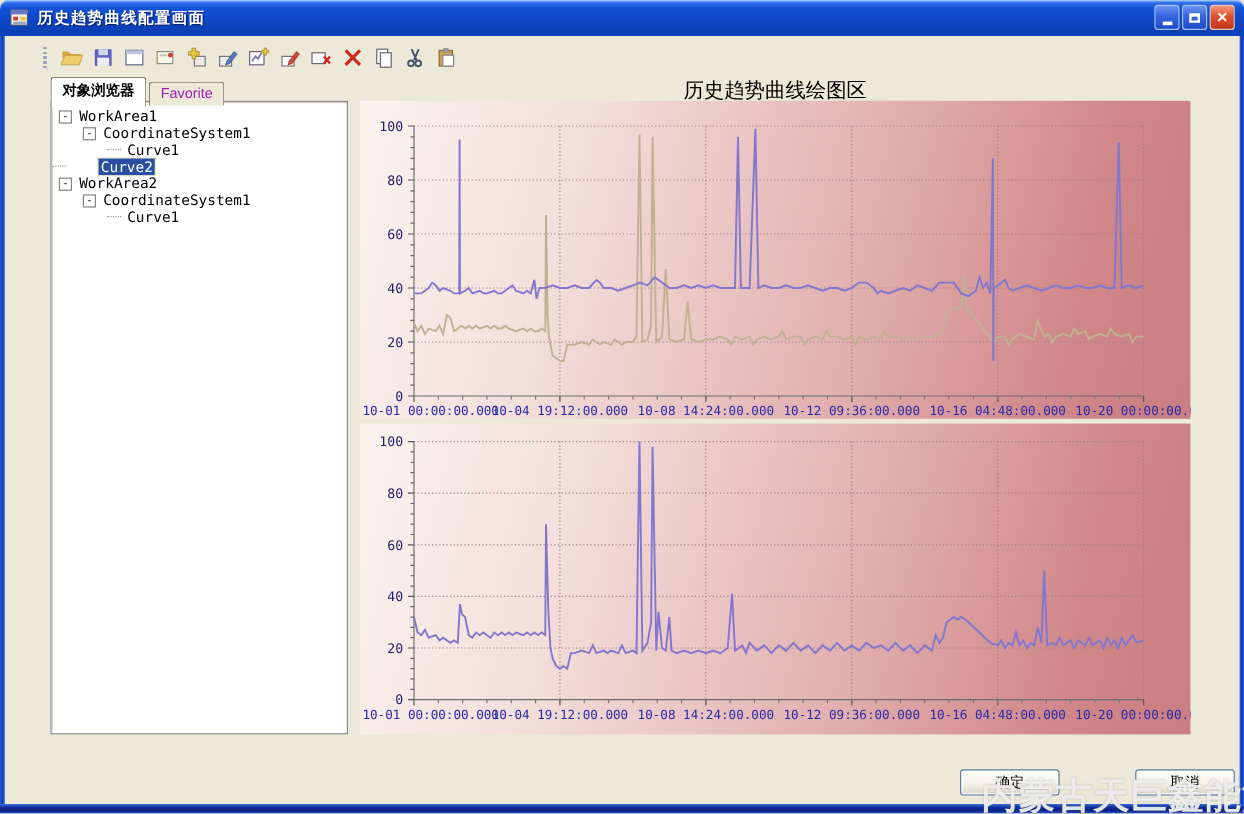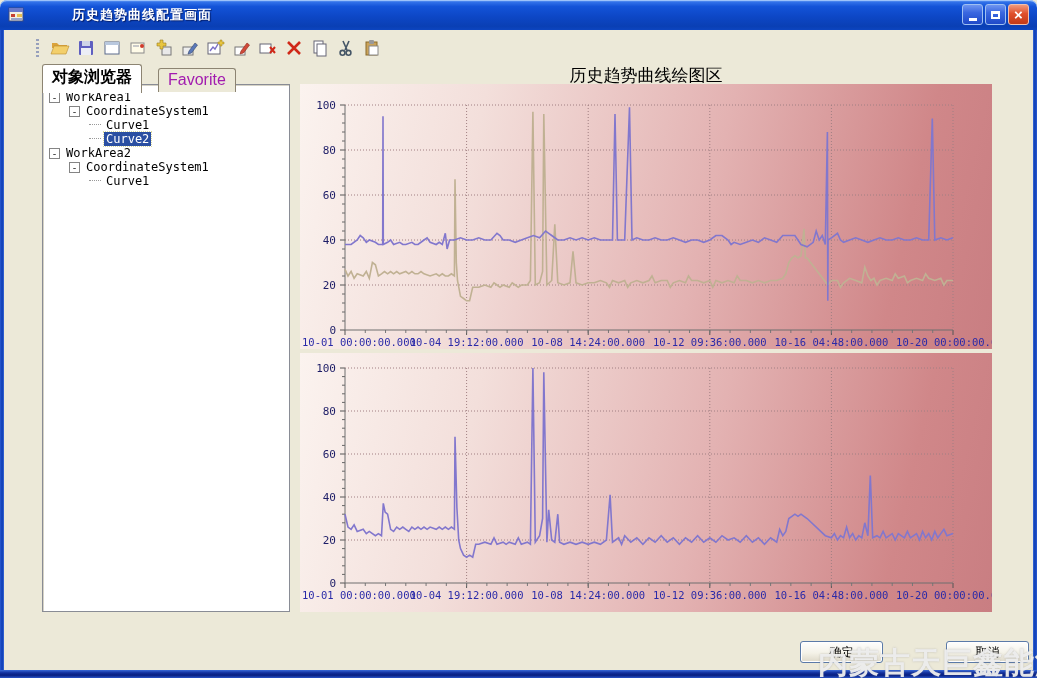--- a/index.html
+++ b/index.html
@@ -3,42 +3,42 @@
 <meta charset="utf-8">
 <style>
   html,body{margin:0;padding:0;background:#c6c2b6;}
   .window{position:relative;width:1037px;height:678px;overflow:hidden;
     font-family:"Liberation Sans",sans-serif;background:#ece9d8;}
   
   .titlebar{position:absolute;left:0;top:0;right:0;height:30px;
     background:linear-gradient(180deg,#6fa5f5 0%,#2f6fe8 8%,#1353d8 22%,#0d47c6 55%,#0a3fb4 88%,#0c45c0 100%);
     border-radius:7px 7px 0 0;box-shadow:inset 0 1px 0 #9cc2fa;display:flex;align-items:center;}
   .title-icon{width:17px;height:16px;margin:0 6px 0 8px;display:inline-block;}
-  .title-text{color:#fff;font-weight:bold;font-size:13px;text-shadow:1px 1px 1px rgba(0,0,40,.6);letter-spacing:1px;margin-left:41px;}
+  .title-text{color:#fff;font-weight:bold;font-size:13px;text-shadow:1px 1px 1px rgba(0,0,40,.6);letter-spacing:1px;}
   .title-controls{position:absolute;right:8px;top:4px;display:flex;gap:2px;}
   .tc-btn{width:21px;height:21px;border-radius:3px;border:1px solid #9fc0f2;display:flex;align-items:center;justify-content:center;
     background:linear-gradient(180deg,#6f95f0 0%,#3a67e0 40%,#1f4ac8 100%);box-sizing:border-box;}
   .tc-btn .min-glyph{width:8px;height:3px;background:#fff;margin-top:9px;}
   .tc-btn .max-glyph{width:9px;height:8px;border:2px solid #fff;border-top-width:3px;box-sizing:border-box;}
   .tc-close{background:linear-gradient(180deg,#f09a7e 0%,#e0502c 45%,#c23a18 100%);border-color:#f2c0ae;}
   .tc-close .x-glyph{color:#fff;font-size:15px;font-weight:bold;line-height:1;margin-top:-1px;}
   .border-l,.border-r{position:absolute;top:30px;bottom:8px;width:4px;background:linear-gradient(90deg,#2a5ad0,#0c3cb4 55%,#3a6ad8);}
   .border-l{left:0}.border-r{right:0;transform:scaleX(-1);}
   .border-b{position:absolute;left:0;right:0;bottom:0;height:8px;
     background:linear-gradient(180deg,#3a6ad8 0%,#12309e 35%,#071e80 65%,#2a55c8 100%);}
   
   .toolbar{position:absolute;left:36px;top:36px;height:24px;display:flex;align-items:center;}
   .grip{width:3px;height:18px;margin-right:8px;
     background:repeating-linear-gradient(180deg,#97a0bc 0 2px,transparent 2px 4px);}
   .tbtn{width:26px;height:24px;display:flex;align-items:center;justify-content:center;}
   .tbtn svg{width:20px;height:20px;}
   
   .tabstrip{position:absolute;left:42px;top:63px;display:flex;align-items:flex-end;z-index:3;}
-  .tab{border:1px solid #8c8472;border-bottom:none;padding:2px 9px 3px;font-size:16px;
-    background:#ece9d8;border-radius:3px 3px 0 0;margin-right:16px;}
+  .tab{border:1px solid #8c8472;border-bottom:none;padding:2px 9px 3px;font-size:12px;
+    background:#ece9d8;border-radius:3px 3px 0 0;margin-right:2px;}
   .tab.active{background:#fff;padding-bottom:5px;position:relative;top:1px;font-weight:bold;}
   .tab.inactive{font-family:Liberation Sans, sans-serif;color:#a21caf;}
   .tree-panel{position:absolute;left:42px;top:84px;width:248px;height:528px;background:#fff;
     border:1px solid #898c95;box-shadow:inset 1px 1px 0 #d6d3c6;box-sizing:border-box;z-index:2;
     padding-top:5px;overflow:hidden;}
   .tree-row{display:flex;align-items:center;height:14px;font-family:"DejaVu Sans Mono",monospace;font-size:12px;color:#000;white-space:nowrap;}
   .expander{width:9px;height:9px;border:1px solid #848484;background:#fff;display:inline-flex;align-items:center;justify-content:center;
     font-size:10px;line-height:7px;color:#333;margin-right:4px;box-sizing:content-box;flex:0 0 auto;}
   .stub{width:12px;height:1px;border-top:1px dotted #999;margin-right:3px;flex:0 0 auto;}
   .tree-label{padding:0 2px;}
@@ -194,21 +194,21 @@
         <span class="tree-label">WorkArea1</span>
       </div>
       <div class="tree-row" style="padding-left: 26px;">
         <span class="expander">-</span>
         <span class="tree-label">CoordinateSystem1</span>
       </div>
       <div class="tree-row" style="padding-left: 46px;">
         <span class="stub"></span>
         <span class="tree-label">Curve1</span>
       </div>
-      <div class="tree-row" style="padding-left: 46px;">
+      <div class="tree-row" style=" gap: 24px;">
         <span class="stub"></span>
         <span class="tree-label selected">Curve2</span>
       </div>
       <div class="tree-row" style="padding-left: 6px;">
         <span class="expander">-</span>
         <span class="tree-label">WorkArea2</span>
       </div>
       <div class="tree-row" style="padding-left: 26px;">
         <span class="expander">-</span>
         <span class="tree-label">CoordinateSystem1</span>

